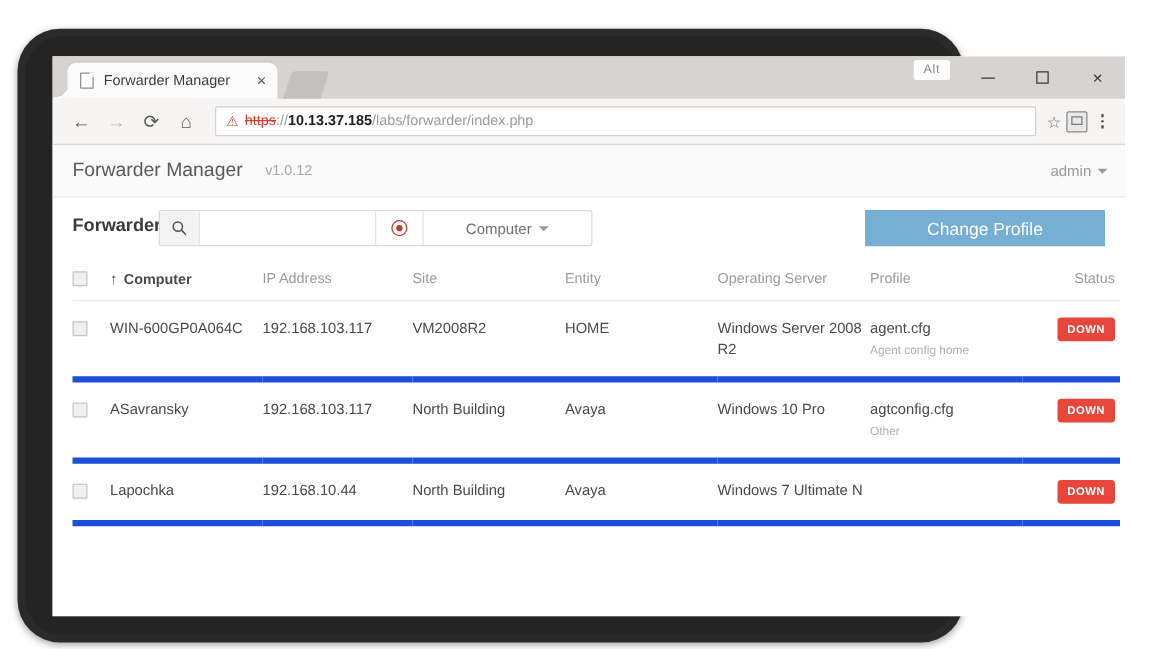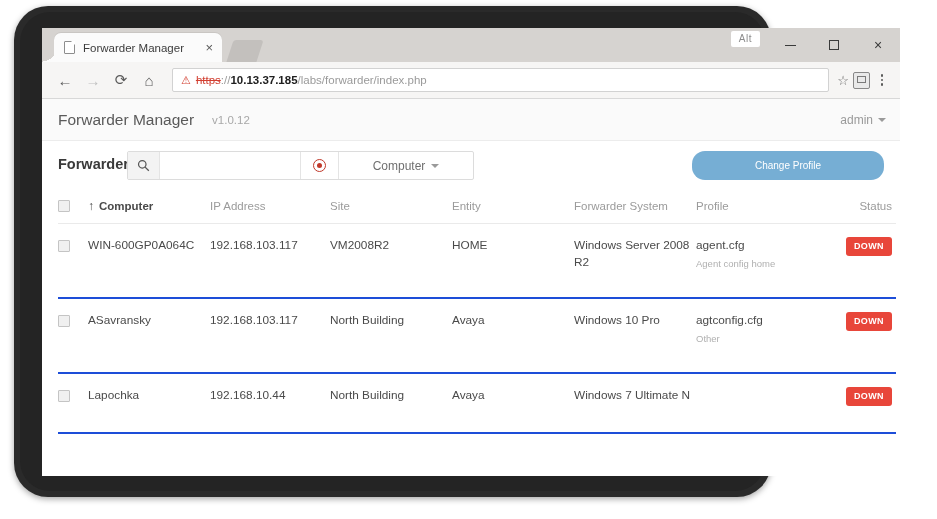--- a/index.html
+++ b/index.html
@@ -9,21 +9,21 @@
     height: 519px;
     overflow: hidden;
     background: #ffffff;
     font-family: "Liberation Sans", sans-serif;
   }
 
   
   #device-frame {
     position: absolute;
     left: 14px;
-    top: 6px;
+    top: 23px;
     width: 757px;
     height: 491px;
     background: #2a2a2a;
     border-radius: 34px;
     box-shadow: 0 2px 6px rgba(0,0,0,0.35);
   }
   #device-frame-inner {
     position: absolute;
     left: 6px;
     top: 6px;
@@ -319,23 +319,23 @@
     cursor: pointer;
   }
   #change-profile-btn {
     position: absolute;
     right: 16px;
     top: 10px;
     width: 192px;
     height: 29px;
     background: #76aed4;
     color: #ffffff;
-    font-size: 10px;
+    font-size: 14px;
     border: none;
-    border-radius: 13px;
+    border-radius: 0;
     cursor: pointer;
     font-family: "Liberation Sans", sans-serif;
   }
 
   
   #table-wrap { padding: 0 16px; }
   table { width: 100%; border-collapse: collapse; table-layout: fixed; }
 
   thead th {
     text-align: left;
@@ -345,22 +345,22 @@
     padding: 8px 4px 10px 0;
     border-bottom: 1px solid #eaeaea;
     vertical-align: middle;
   }
   thead th.sorted { color: #4a4a4a; font-weight: bold; }
   .sort-arrow { margin-right: 5px; font-size: 12px; }
 
   tbody td {
     font-size: 11.8px;
     color: #4a4a4a;
-    padding: 13px 4px 26px 0;
-    border-bottom: 2px solid #1d4ed8;
+    padding: 13px 4px 13px 0;
+    border-bottom: 5px solid #1d4ed8;
     vertical-align: top;
     line-height: 1.45;
   }
 
   .col-check  { width: 30px; }
   .col-name   { width: 122px; }
   .col-ip     { width: 120px; }
   .col-site   { width: 122px; }
   .col-entity { width: 122px; }
   .col-os     { width: 122px; }
@@ -485,21 +485,21 @@
             <tr>
               <th class="col-check">
                 <input type="checkbox" class="head-check" style="">
               </th>
               <th class="col-name sorted">
                 <span class="sort-arrow">↑</span><span>Computer</span>
               </th>
               <th class="col-ip">IP Address</th>
               <th class="col-site">Site</th>
               <th class="col-entity">Entity</th>
-              <th class="col-os">Forwarder System</th>
+              <th class="col-os">Operating Server</th>
               <th class="col-profile">Profile</th>
               <th class="col-status">Status</th>
             </tr>
           </thead>
           <tbody>
 
             <tr>
               <td class="col-check">
                 <input type="checkbox" class="row-check" style="">
               </td>

